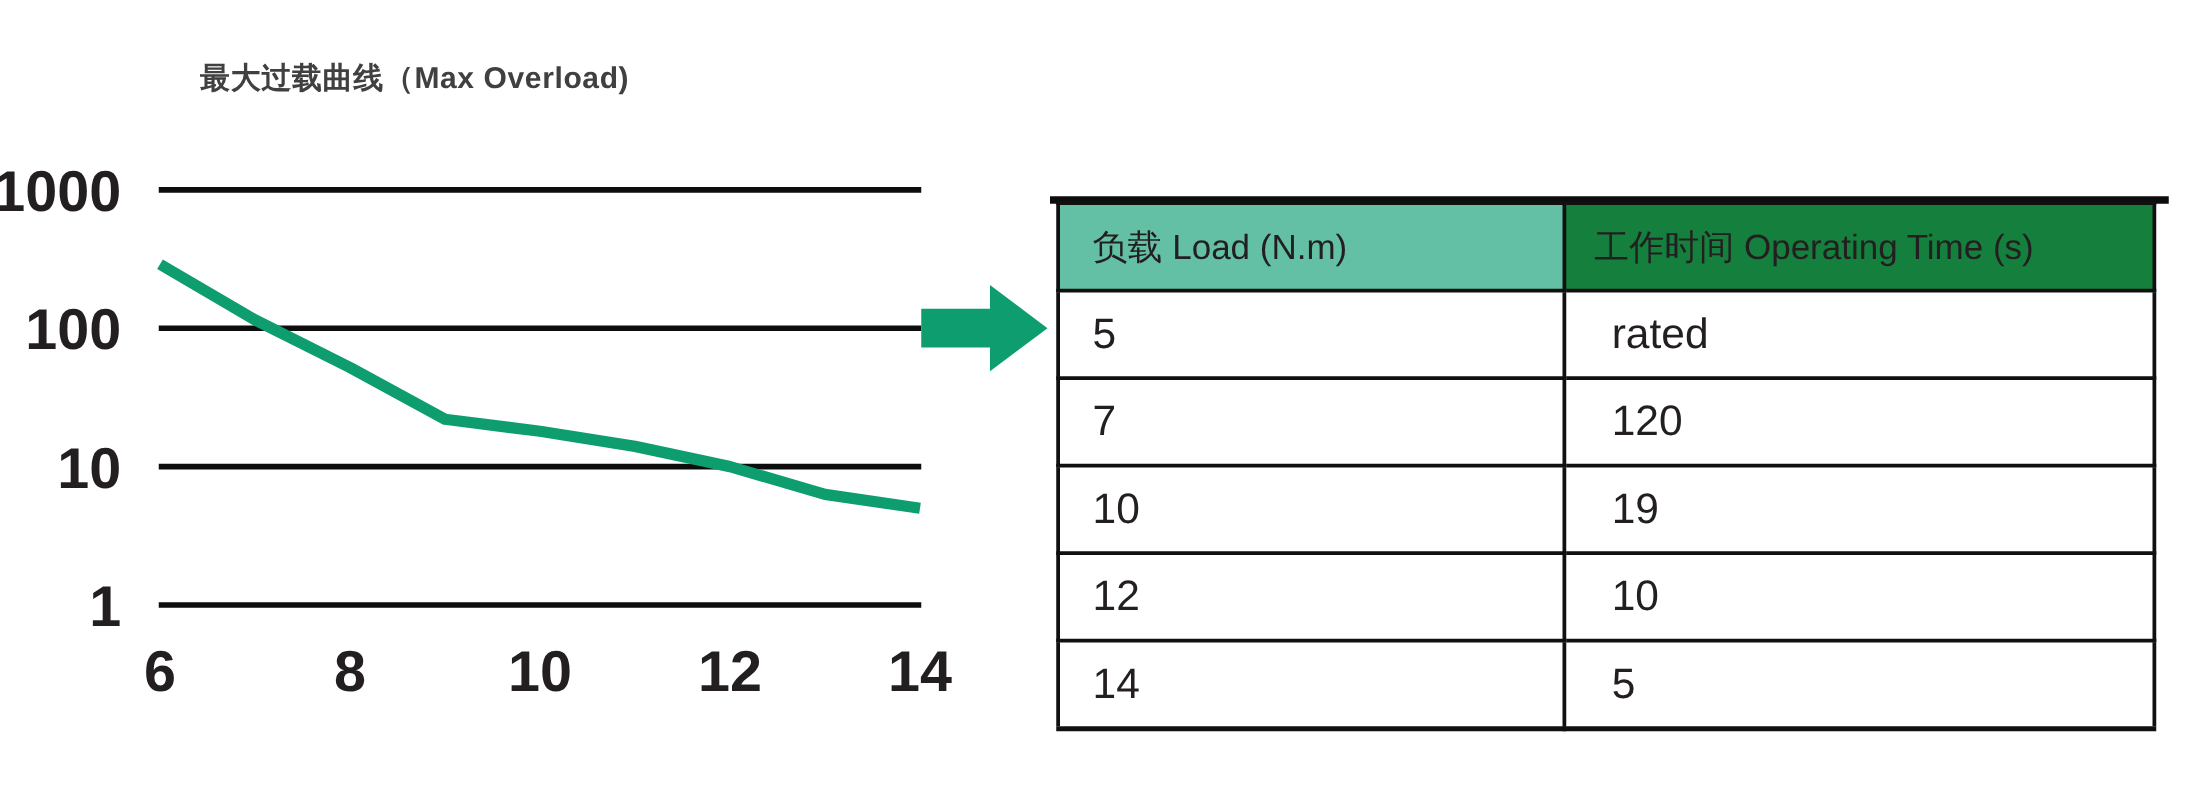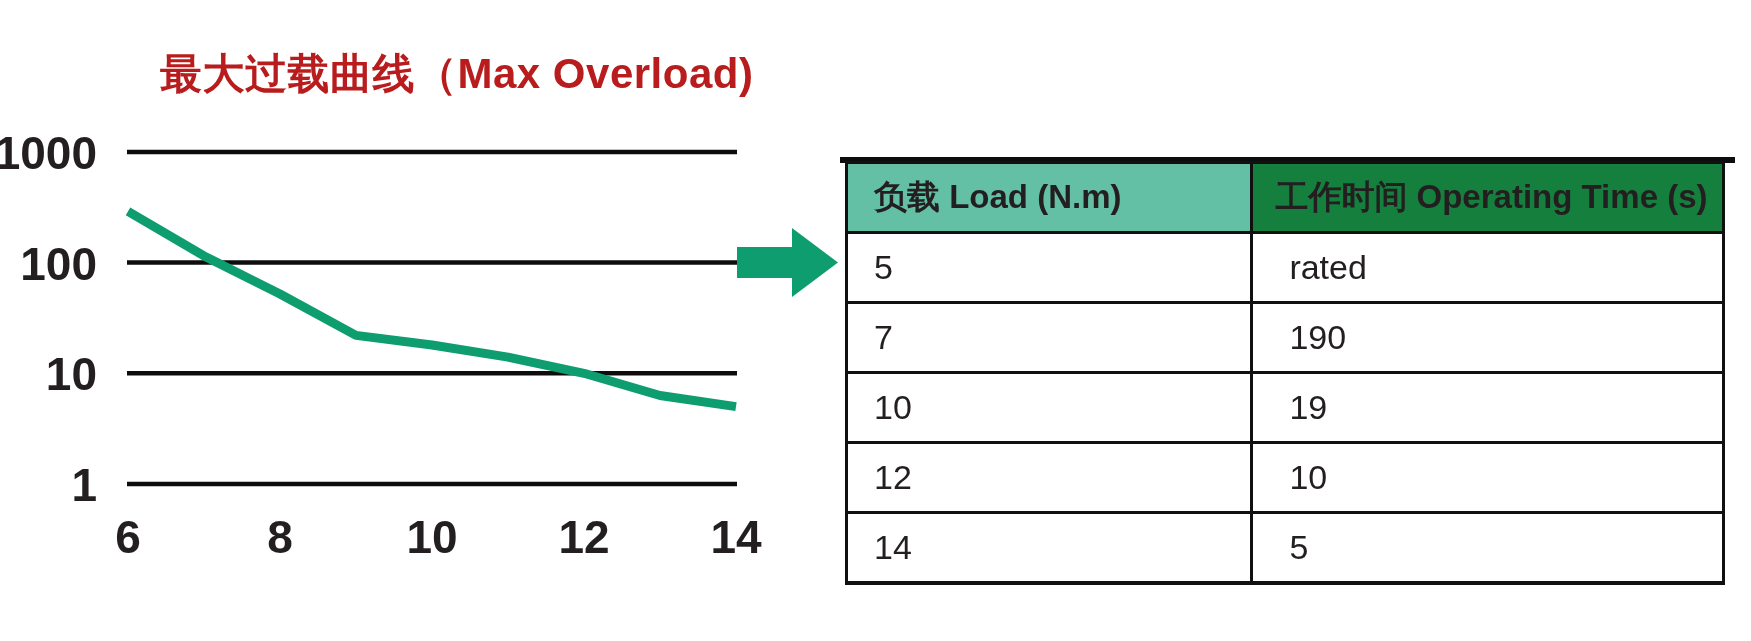--- a/index.html
+++ b/index.html
@@ -12,23 +12,23 @@
     width: 1751px;
     height: 641px;
     background: #ffffff;
     overflow: hidden;
     font-family: "Liberation Sans", "DejaVu Sans", sans-serif;
   }
   .chart-title {
     position: absolute;
     left: 160px;
     top: 46px;
-    font-size: 42px;
+    font-size: 24px;
     font-weight: 700;
-    color: #b91c1c;
+    color: #404040;
     letter-spacing: 0.5px;
     white-space: nowrap;
   }
   .chart-svg {
     position: absolute;
     left: 0;
     top: 0;
   }
   .grid-line {
     stroke: #0d0d0d;
@@ -66,22 +66,22 @@
     color: #231f20;
   }
   table.data-table th, table.data-table td {
     border: 3px solid #101010;
     height: 67px;
     vertical-align: middle;
     text-align: left;
     padding: 0;
   }
   table.data-table th {
-    font-size: 33px;
-    font-weight: 700;
+    font-size: 28px;
+    font-weight: 400;
     padding-left: 26px;
   }
   table.data-table th.col-time {
     padding-left: 22px;
   }
   table.data-table td {
     font-size: 34px;
     font-weight: 400;
     padding-left: 26px;
   }
@@ -135,21 +135,21 @@
         <th class="col-time" id="header-bg-2" style="background: #15803d;">工作时间 Operating Time (s)</th>
       </tr>
     </thead>
     <tbody id="table-body">
         <tr>
           <td>5</td>
           <td class="col-time">rated</td>
         </tr>
         <tr>
           <td>7</td>
-          <td class="col-time">190</td>
+          <td class="col-time">120</td>
         </tr>
         <tr>
           <td>10</td>
           <td class="col-time">19</td>
         </tr>
         <tr>
           <td>12</td>
           <td class="col-time">10</td>
         </tr>
         <tr>

